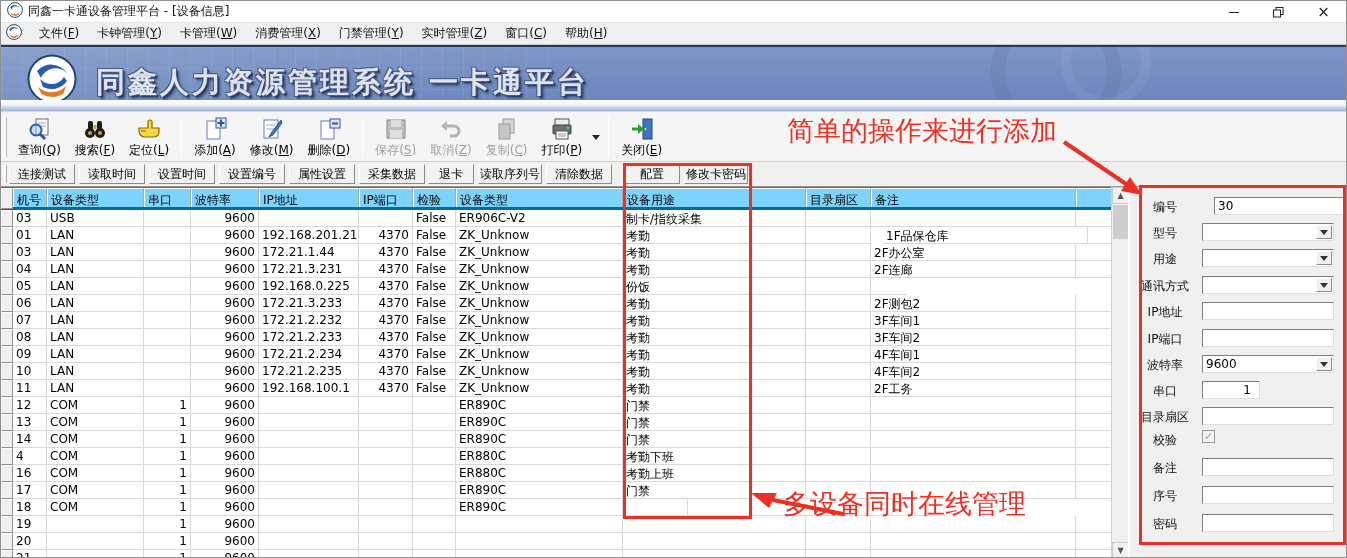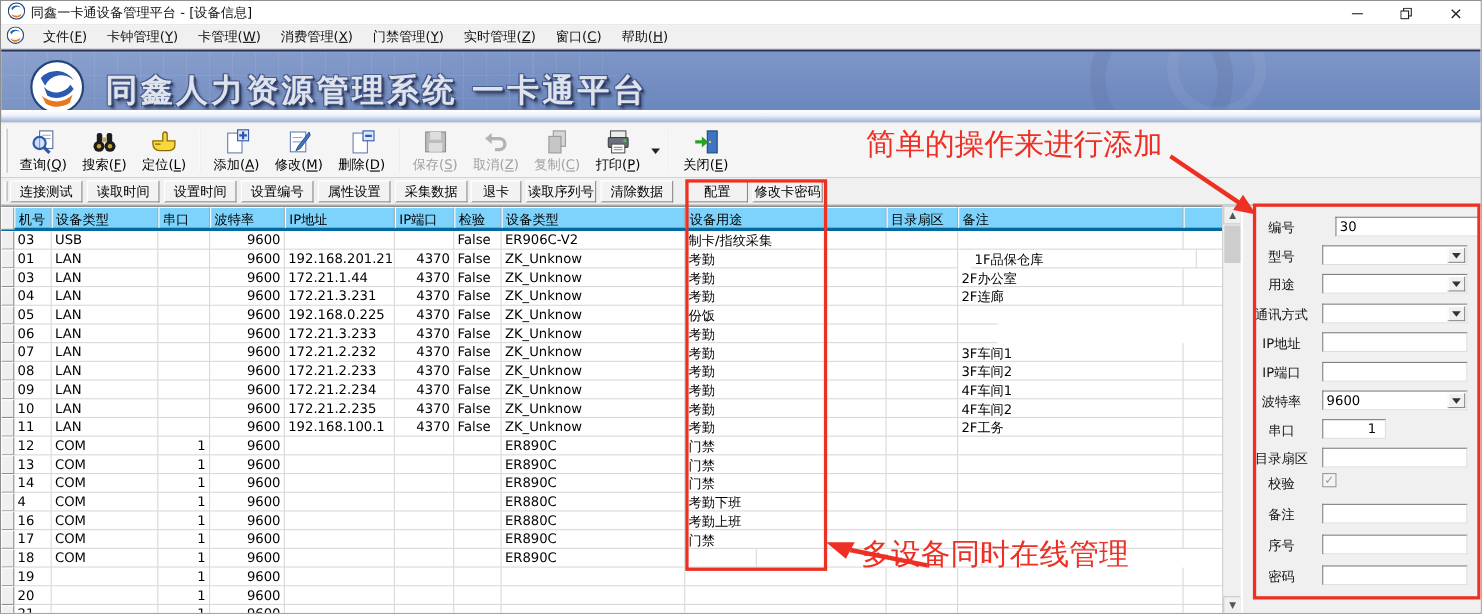--- a/index.html
+++ b/index.html
@@ -413,20 +413,21 @@
         <div class="g-cell" style="width: 34px; min-width: 34px;">06</div>
         <div class="g-cell" style="width: 97px; min-width: 97px;">LAN</div>
         <div class="g-cell r" style="width: 47px; min-width: 47px;"></div>
         <div class="g-cell r" style="width: 68px; min-width: 68px;">9600</div>
         <div class="g-cell" style="width: 100px; min-width: 100px;">172.21.3.233</div>
         <div class="g-cell r" style="width: 54px; min-width: 54px;">4370</div>
         <div class="g-cell" style="width: 43px; min-width: 43px;">False</div>
         <div class="g-cell" style="width: 167px; min-width: 167px;">ZK_Unknow</div>
         <div class="g-cell" style="width: 183px; min-width: 183px;">考勤</div>
         <div class="g-cell" style="width: 65px; min-width: 65px;"></div>
+        <div class="g-cell" style="width: 205px; min-width: 205px;">2F测包2</div>
         <div class="g-cell filler" style="width: 36px; min-width: 36px;"></div>
       </div>
       <div class="g-row">
         <div class="rowhead"></div>
         <div class="g-cell" style="width: 34px; min-width: 34px;">07</div>
         <div class="g-cell" style="width: 97px; min-width: 97px;">LAN</div>
         <div class="g-cell r" style="width: 47px; min-width: 47px;"></div>
         <div class="g-cell r" style="width: 68px; min-width: 68px;">9600</div>
         <div class="g-cell" style="width: 100px; min-width: 100px;">172.21.2.232</div>
         <div class="g-cell r" style="width: 54px; min-width: 54px;">4370</div>

